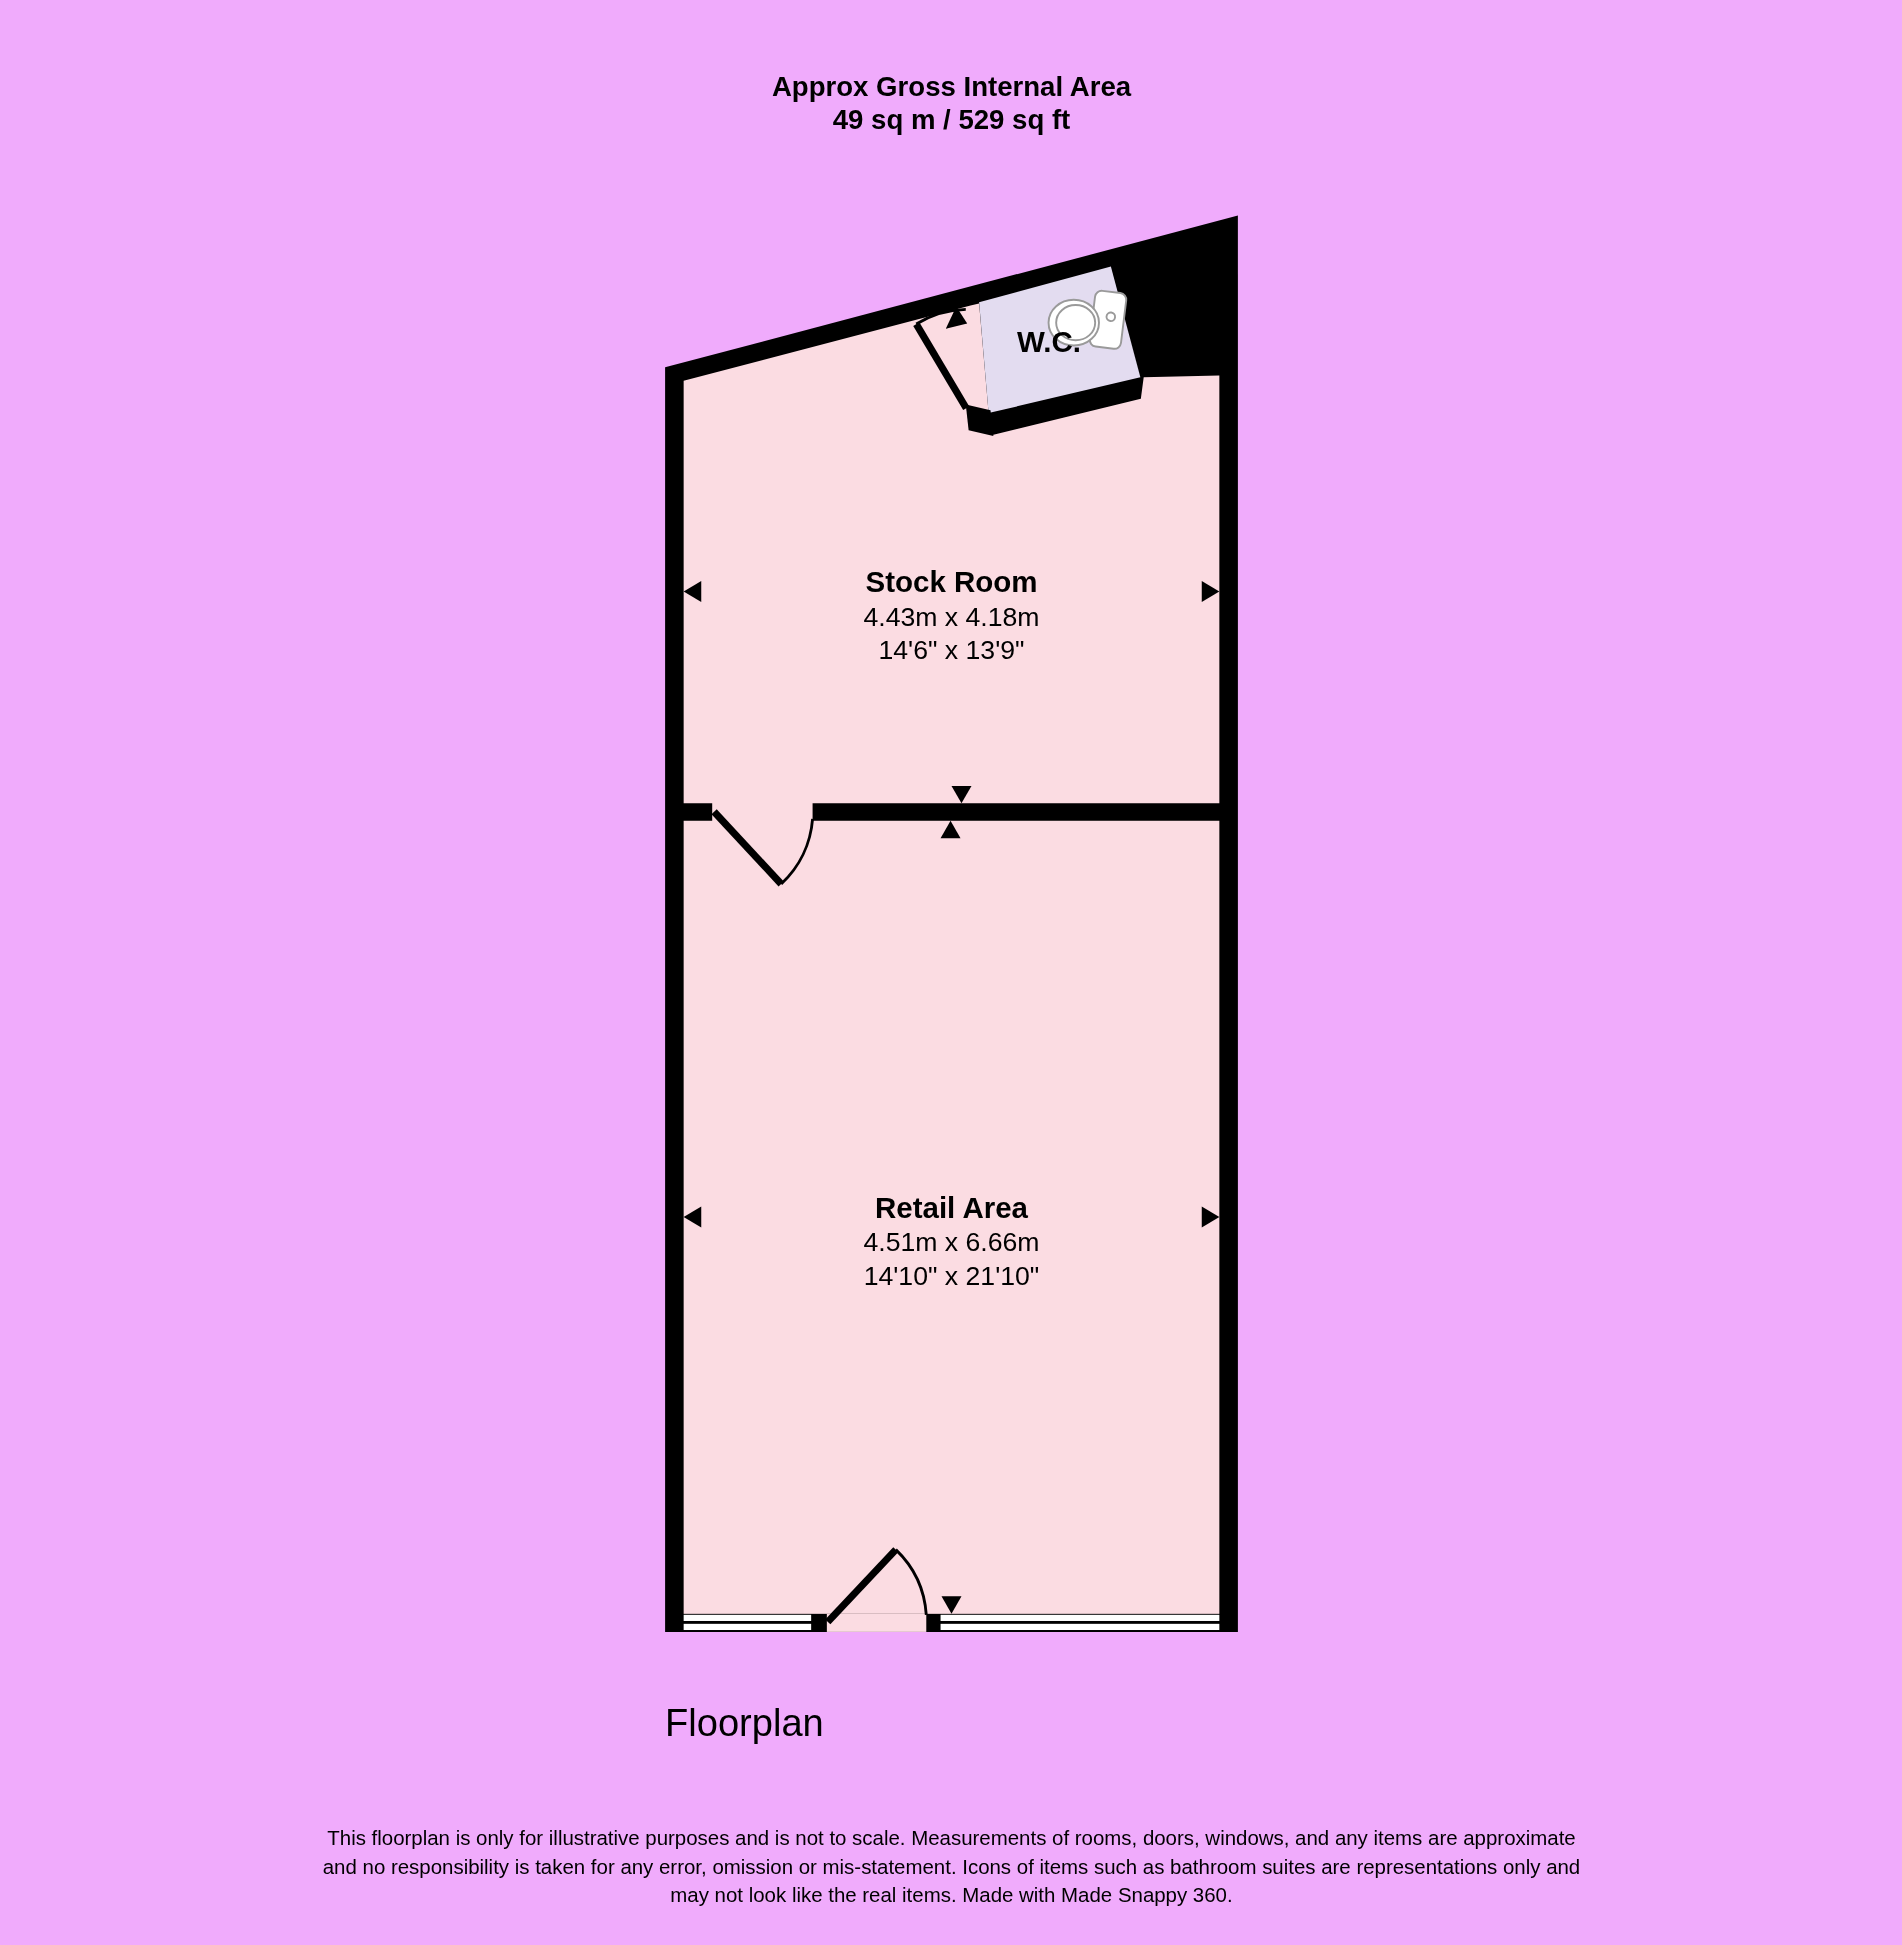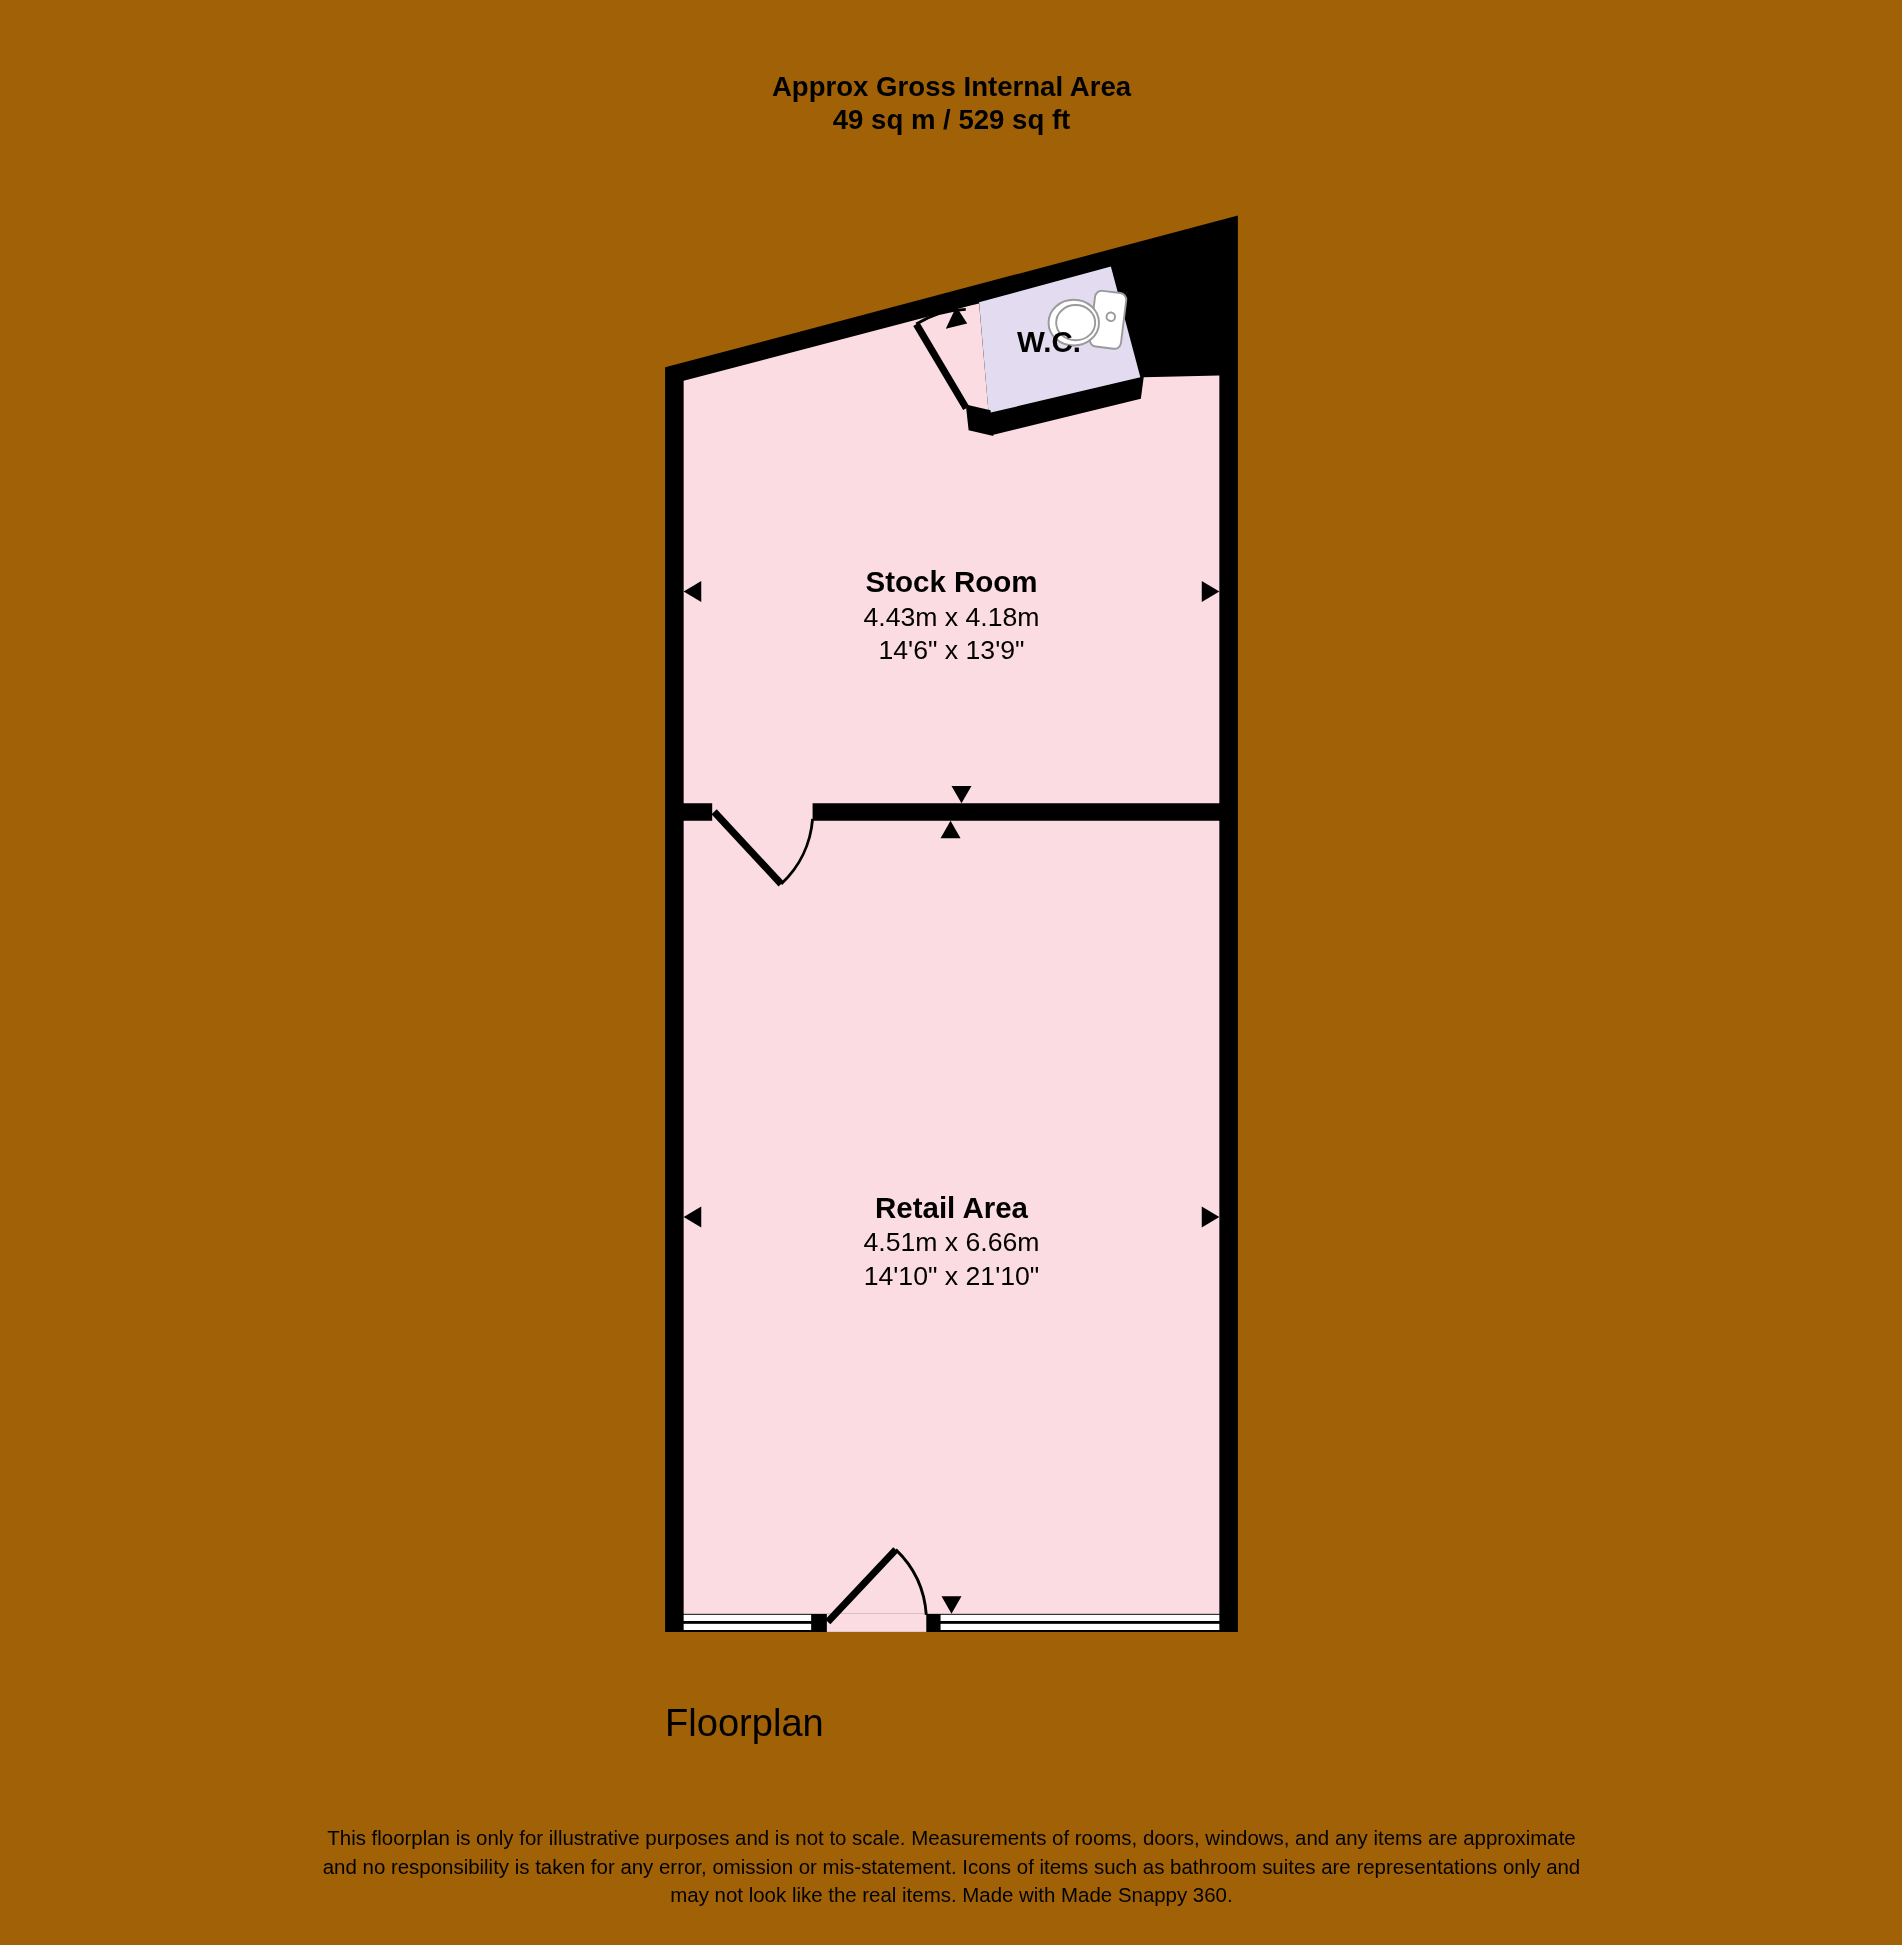--- a/index.html
+++ b/index.html
@@ -7,21 +7,21 @@
     padding: 0;
     background: #ffffff;
     width: 1903px;
     height: 1946px;
     font-family: "Liberation Sans", sans-serif;
   }
   #page {
     position: relative;
     width: 1903px;
     height: 1946px;
-    background: #a16207;
+    background: #f0abfc;
     overflow: hidden;
   }
   svg { display: block; }
   text {
     font-family: "Liberation Sans", sans-serif;
     fill: #000000;
   }
   .page-title   { font-size: 58px; font-weight: 700; }
   .room-title   { font-size: 62px; font-weight: 700; }
   .room-dims    { font-size: 56px; font-weight: 400; }

